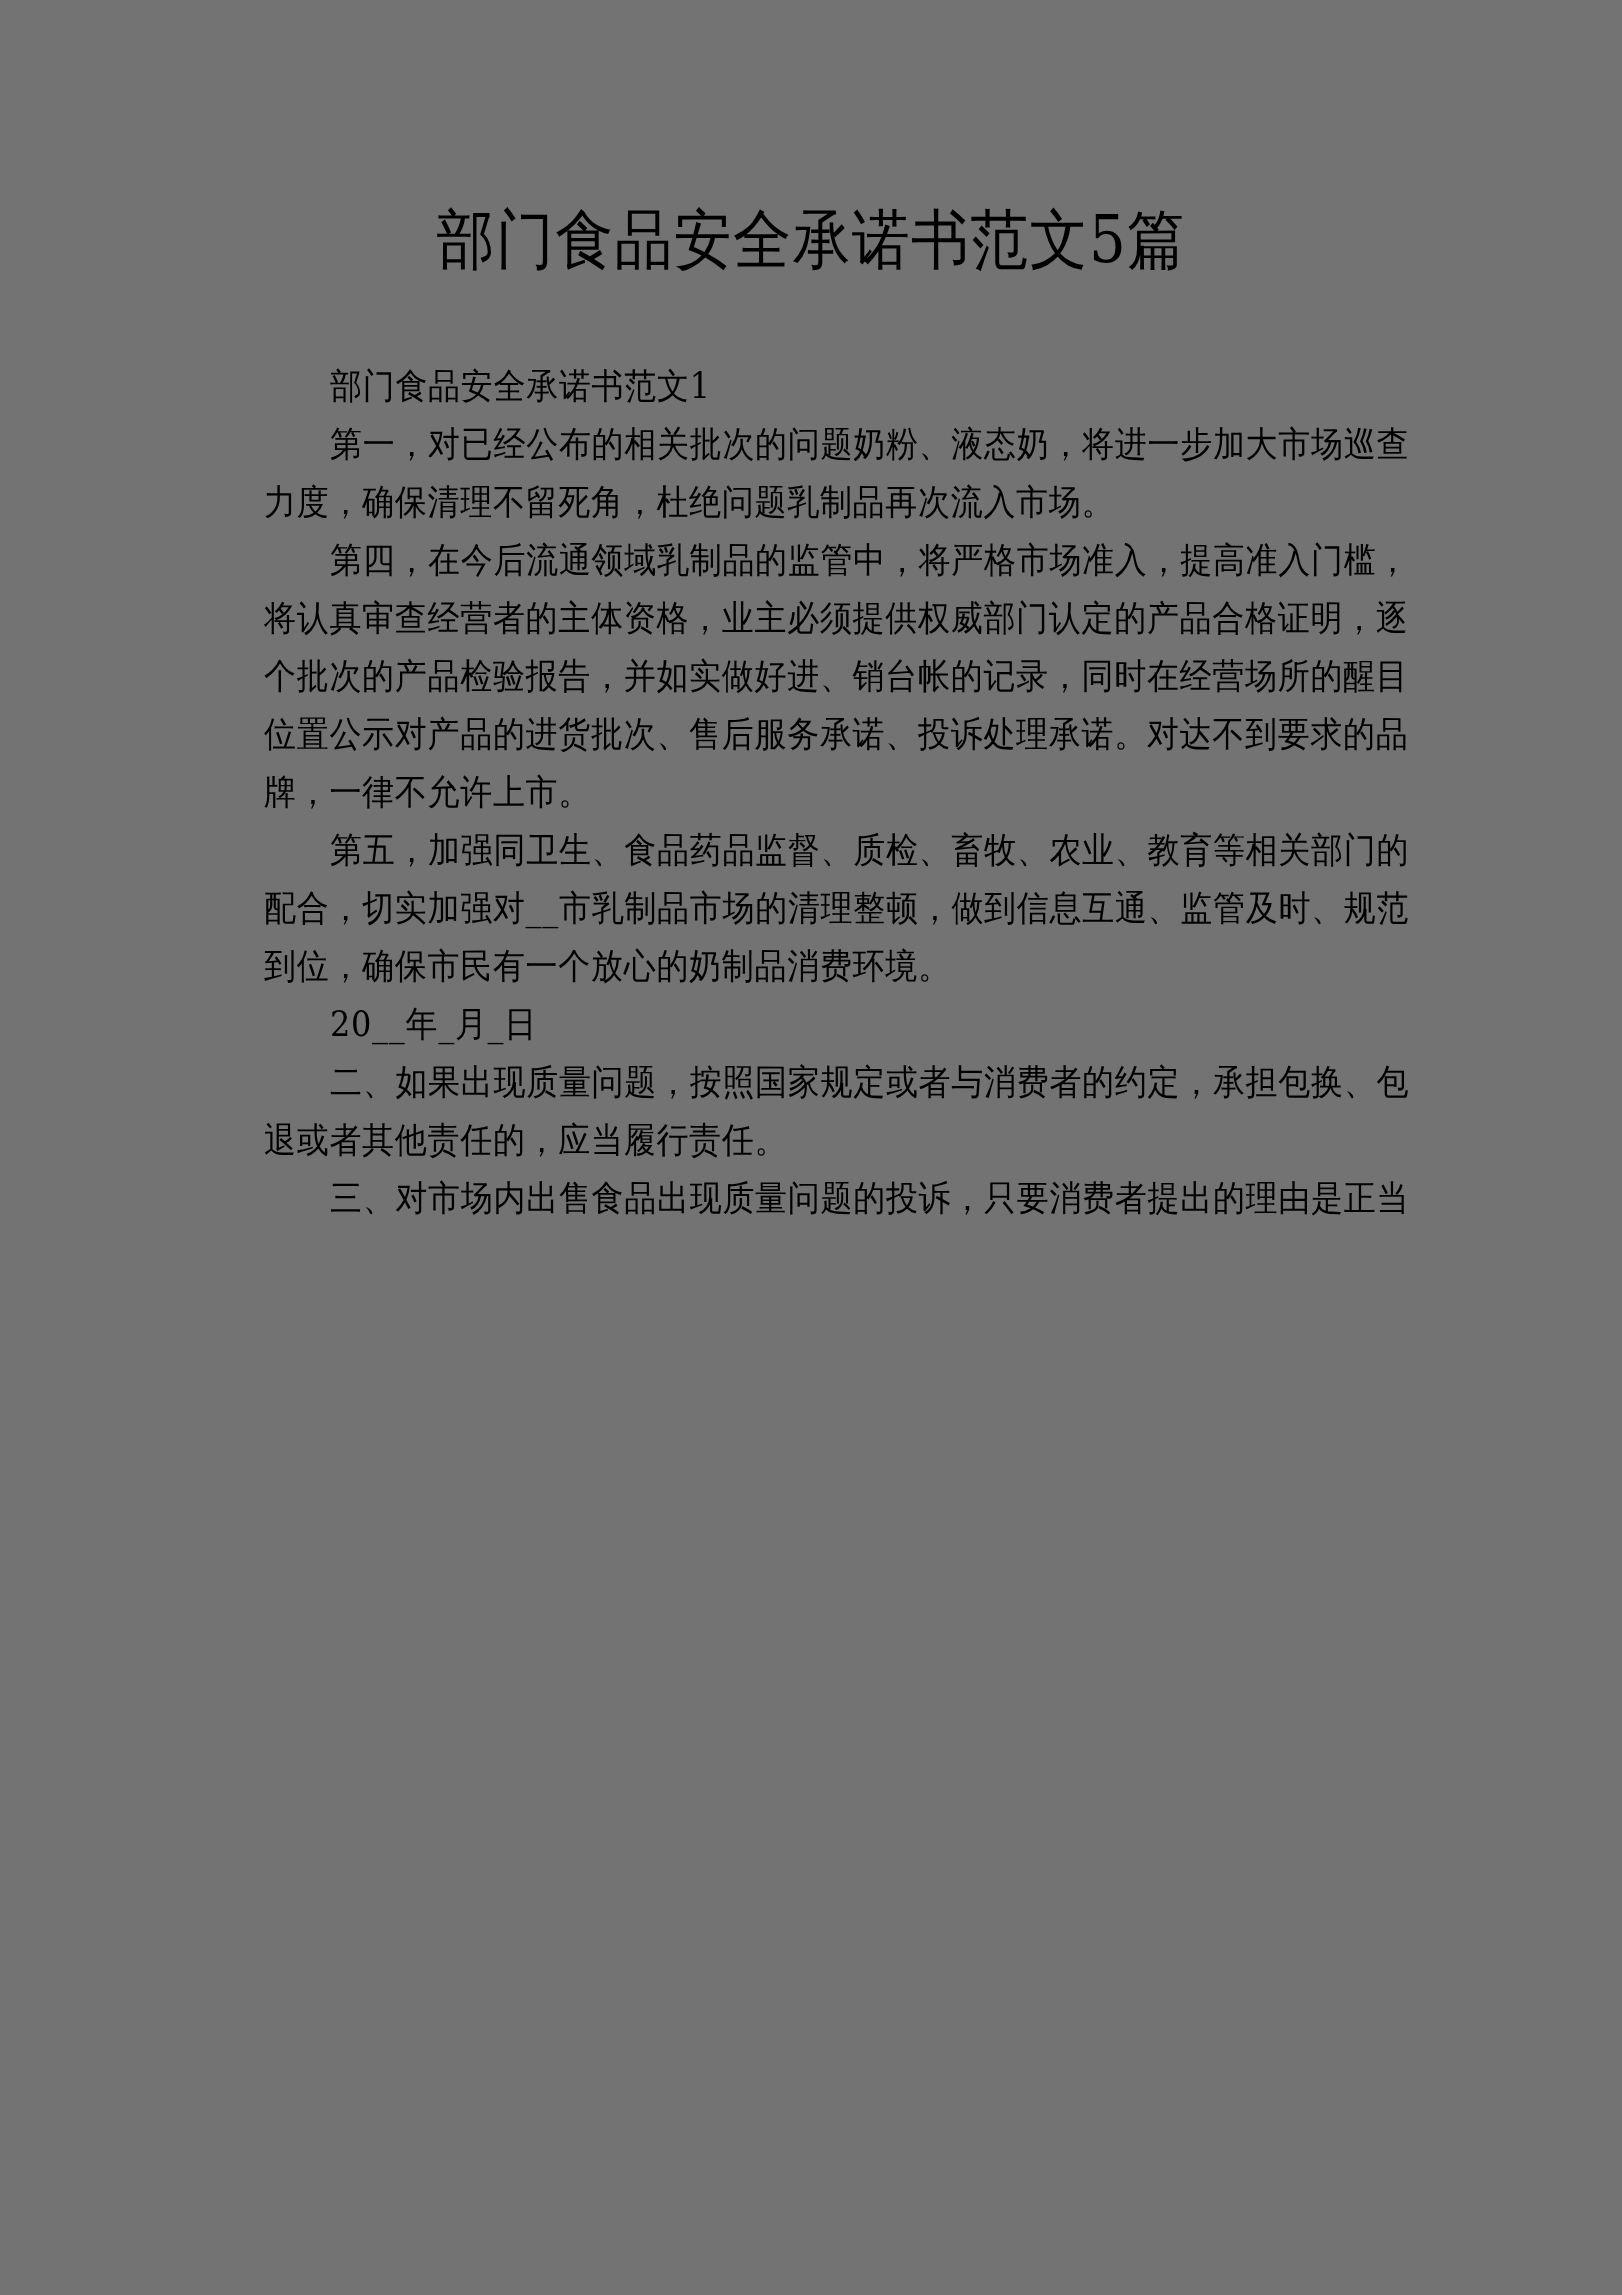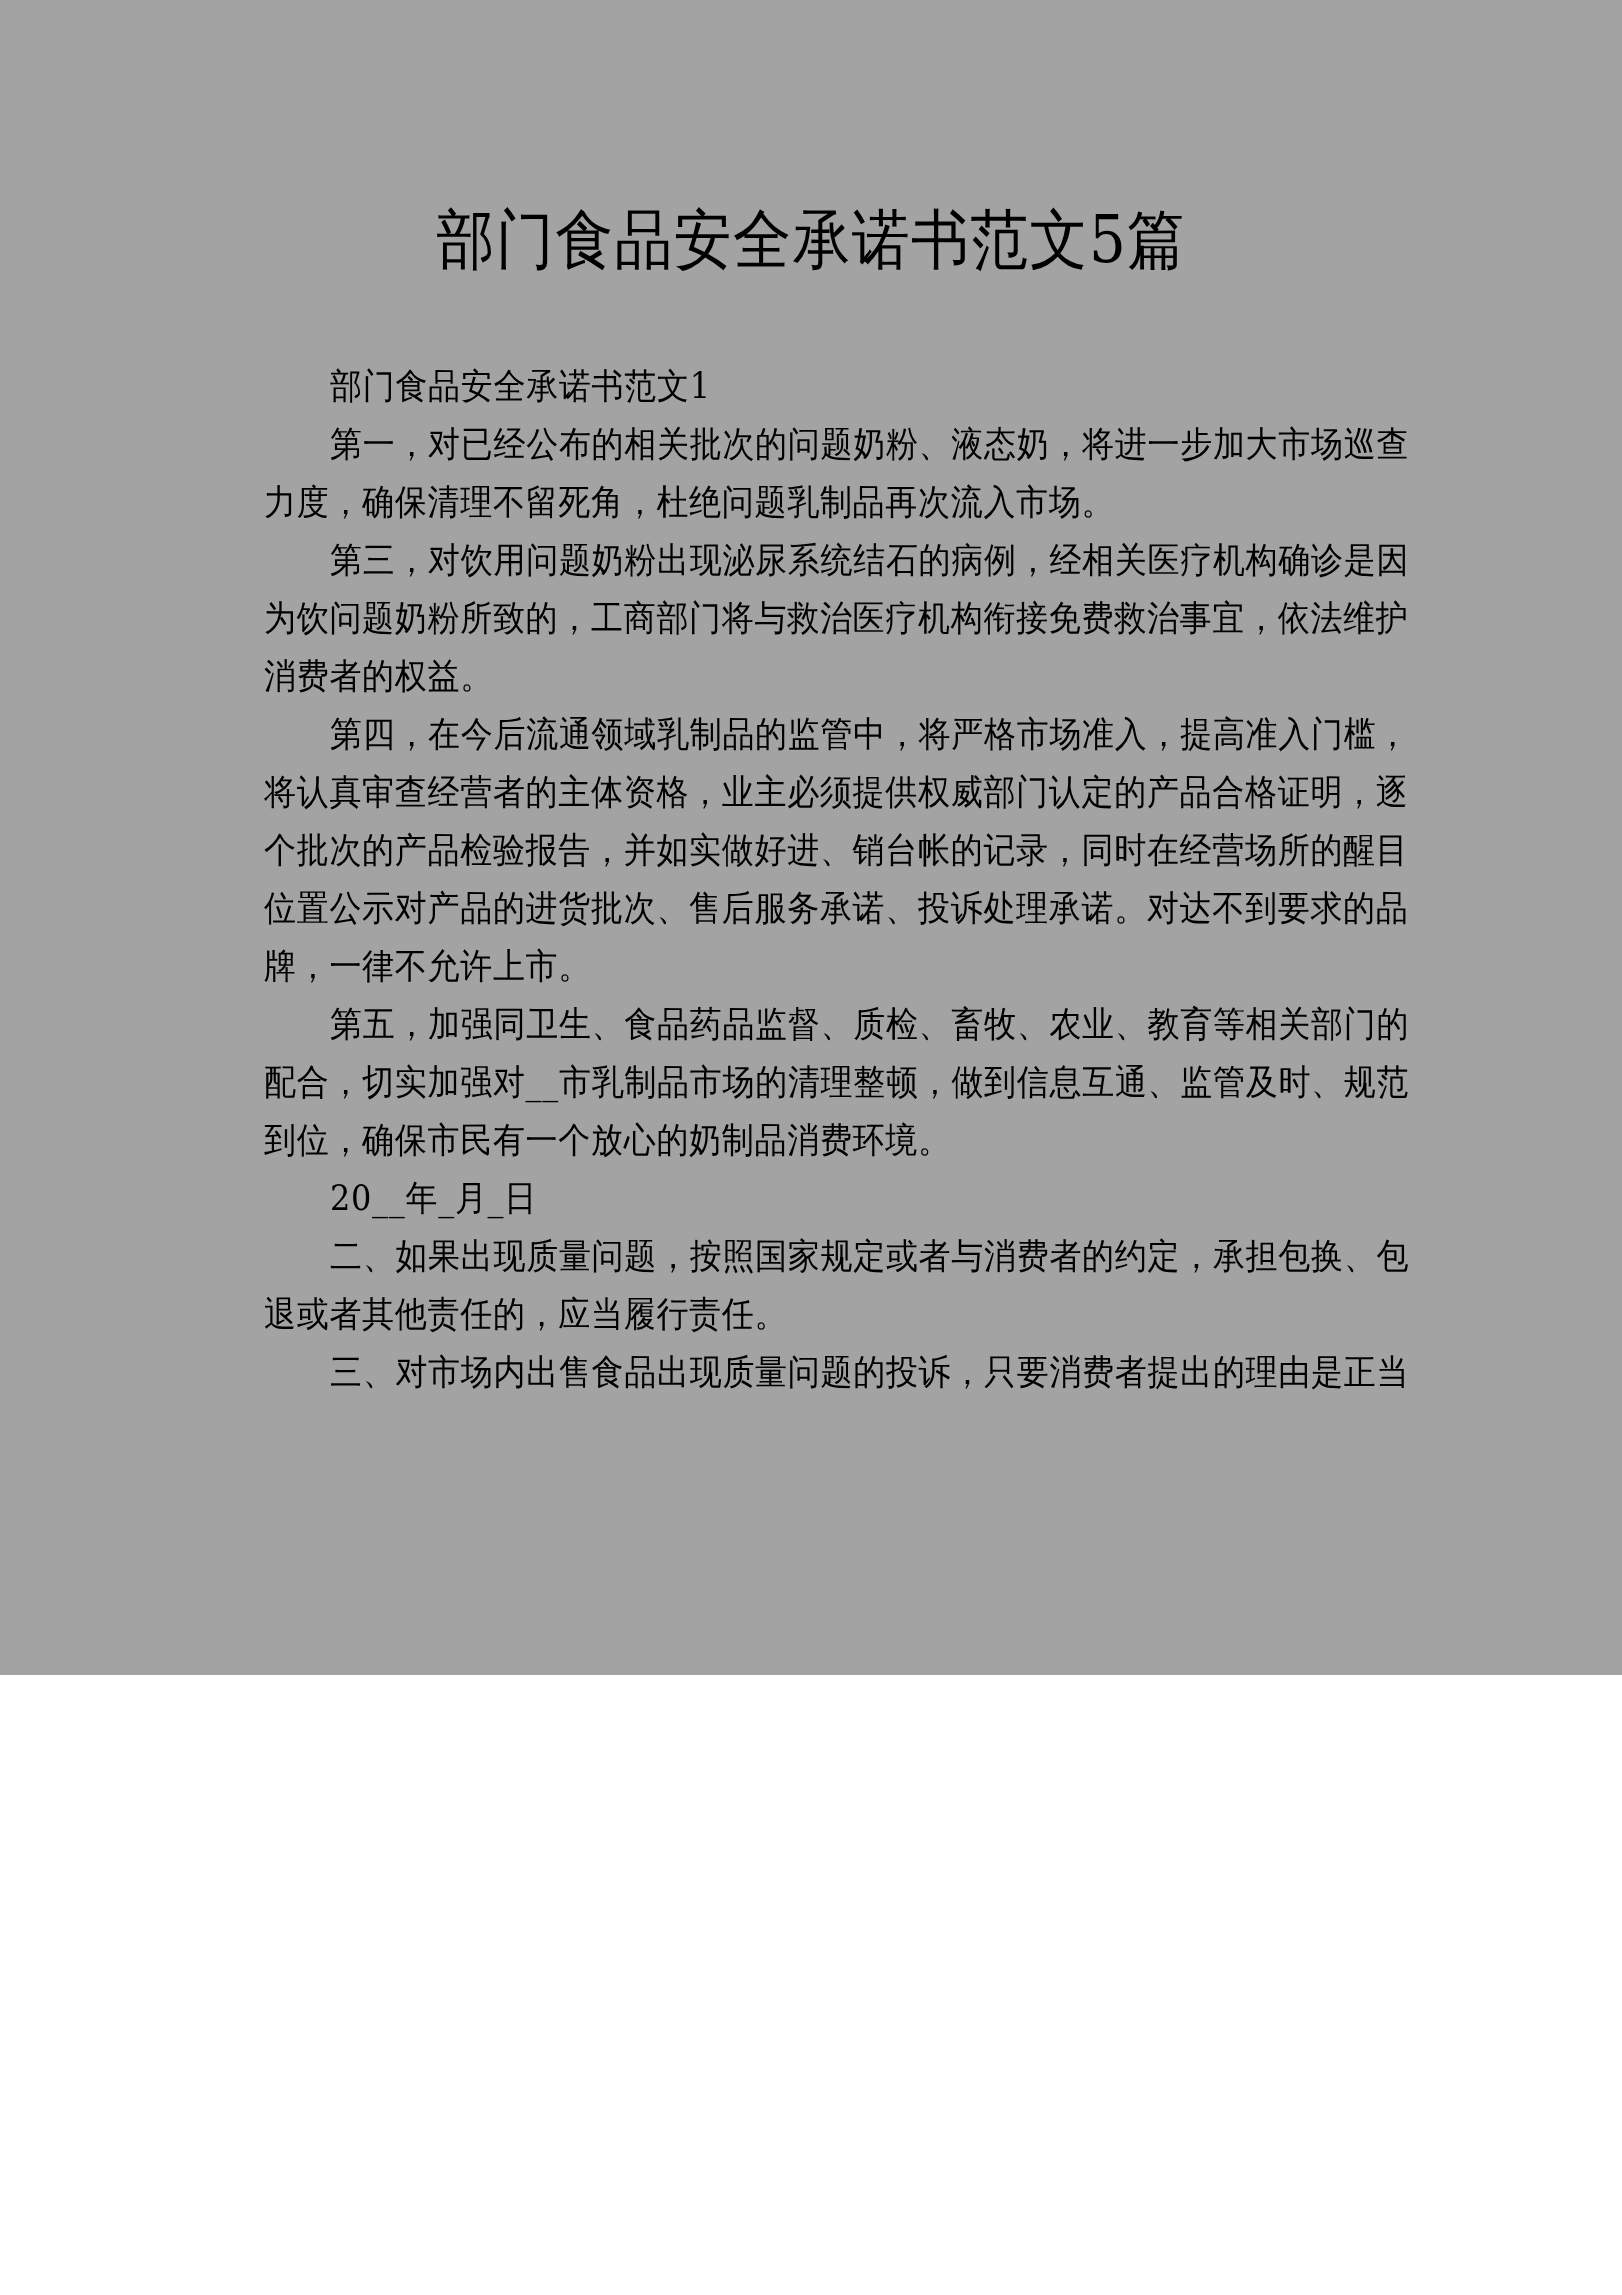--- a/index.html
+++ b/index.html
@@ -13,22 +13,22 @@
       position: relative;
       overflow: hidden;
       color: #000000;
       font-family: "DejaVu Serif", "Liberation Serif", serif;
     }
     .page {
       position: absolute;
       left: 0;
       top: 0;
       width: 1623px;
-      height: 1675px;
-      background: #a3a3a3;
+      height: 2295px;
+      background: #737373;
     }
     .doc-title {
       position: absolute;
       left: 0;
       top: 196px;
       width: 1623px;
       text-align: center;
       font-size: 58px;
       line-height: 79px;
       letter-spacing: 1.3px;
@@ -70,25 +70,20 @@
     <div class="para">
       <div class="line indent">部门食品安全承诺书范文1</div>
     </div>
 
     <div class="para">
       <div class="line indent">第一，对已经公布的相关批次的问题奶粉、液态奶，将进一步加大市场巡查</div>
       <div class="line">力度，确保清理不留死角，杜绝问题乳制品再次流入市场。</div>
     </div>
 
 
-    <div class="para">
-      <div class="line indent">第三，对饮用问题奶粉出现泌尿系统结石的病例，经相关医疗机构确诊是因</div>
-      <div class="line">为饮问题奶粉所致的，工商部门将与救治医疗机构衔接免费救治事宜，依法维护</div>
-      <div class="line">消费者的权益。</div>
-    </div>
 
     <div class="para">
       <div class="line indent">第四，在今后流通领域乳制品的监管中，将严格市场准入，提高准入门槛，</div>
       <div class="line">将认真审查经营者的主体资格，业主必须提供权威部门认定的产品合格证明，逐</div>
       <div class="line">个批次的产品检验报告，并如实做好进、销台帐的记录，同时在经营场所的醒目</div>
       <div class="line">位置公示对产品的进货批次、售后服务承诺、投诉处理承诺。对达不到要求的品</div>
       <div class="line">牌，一律不允许上市。</div>
     </div>
 
 

